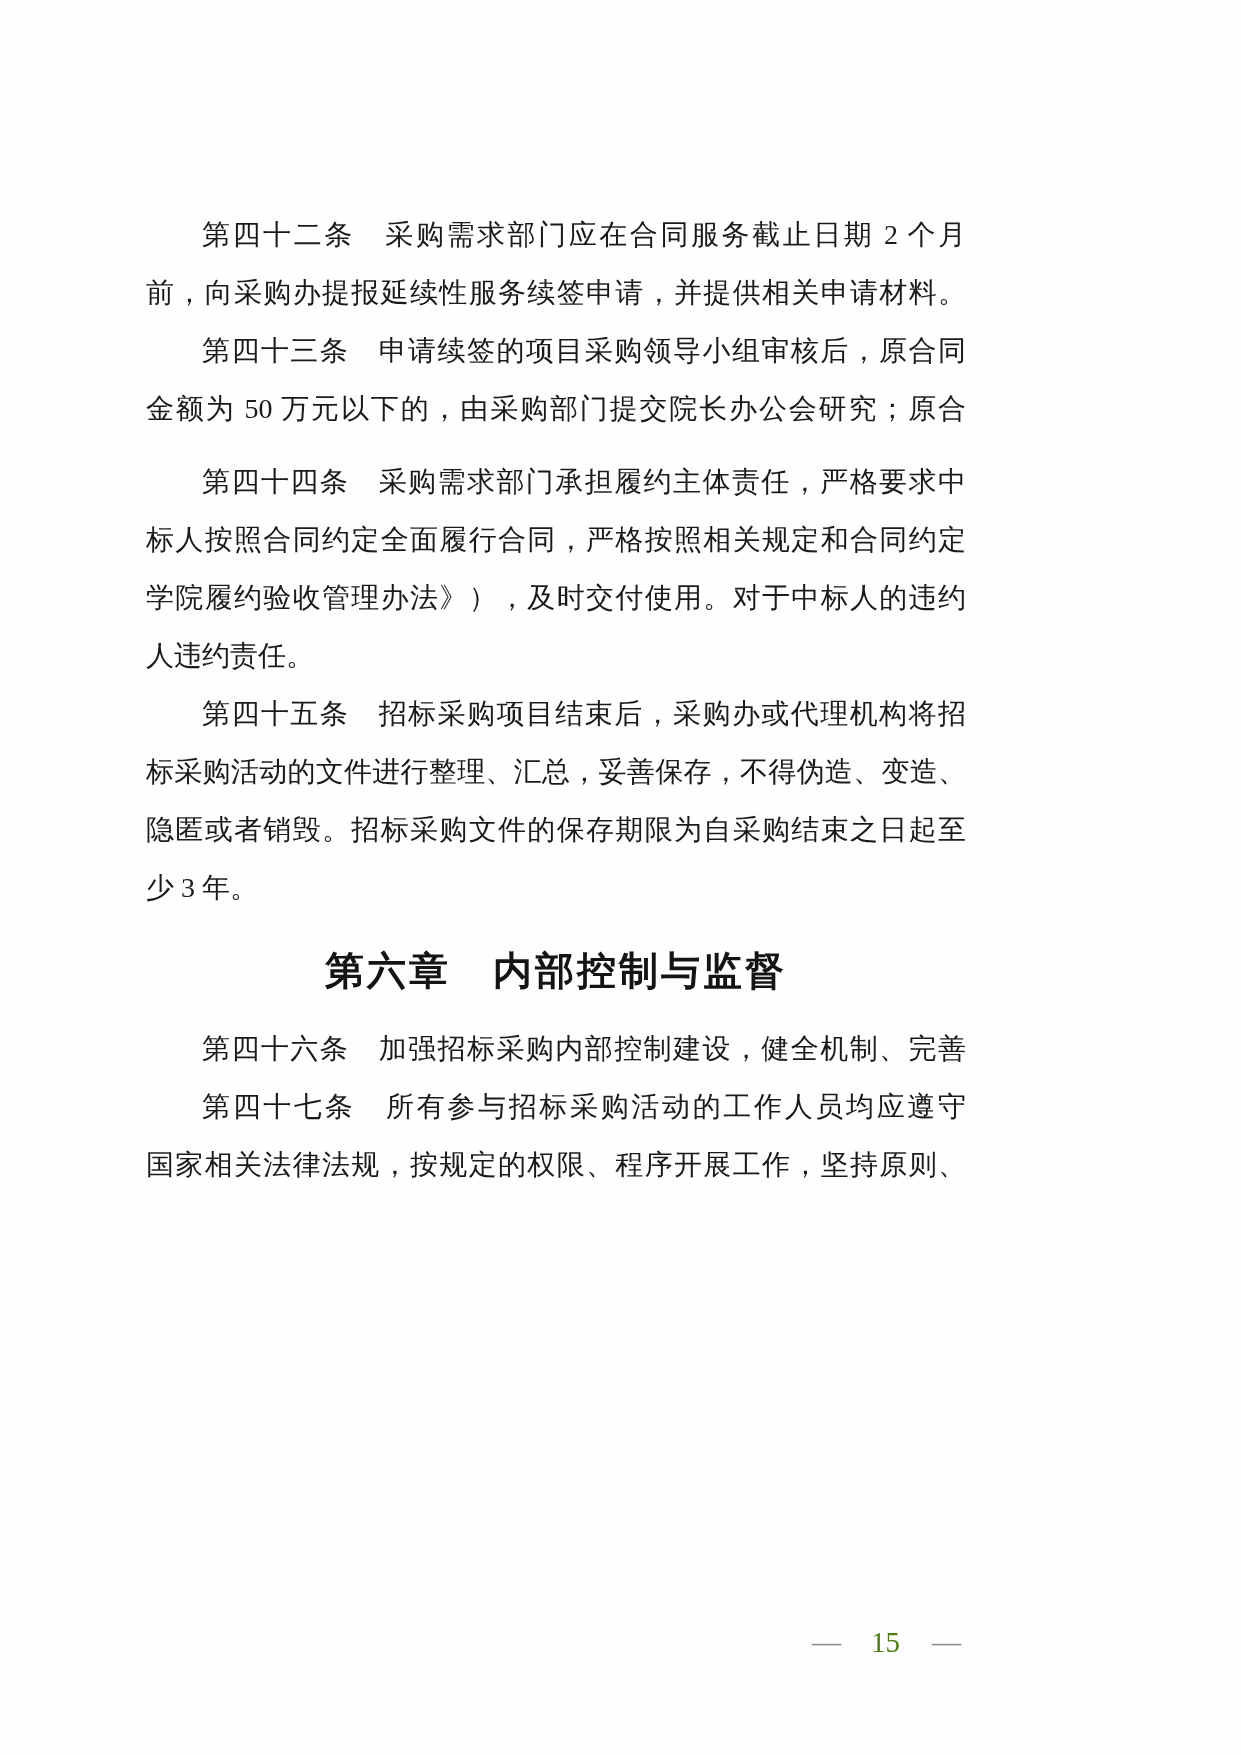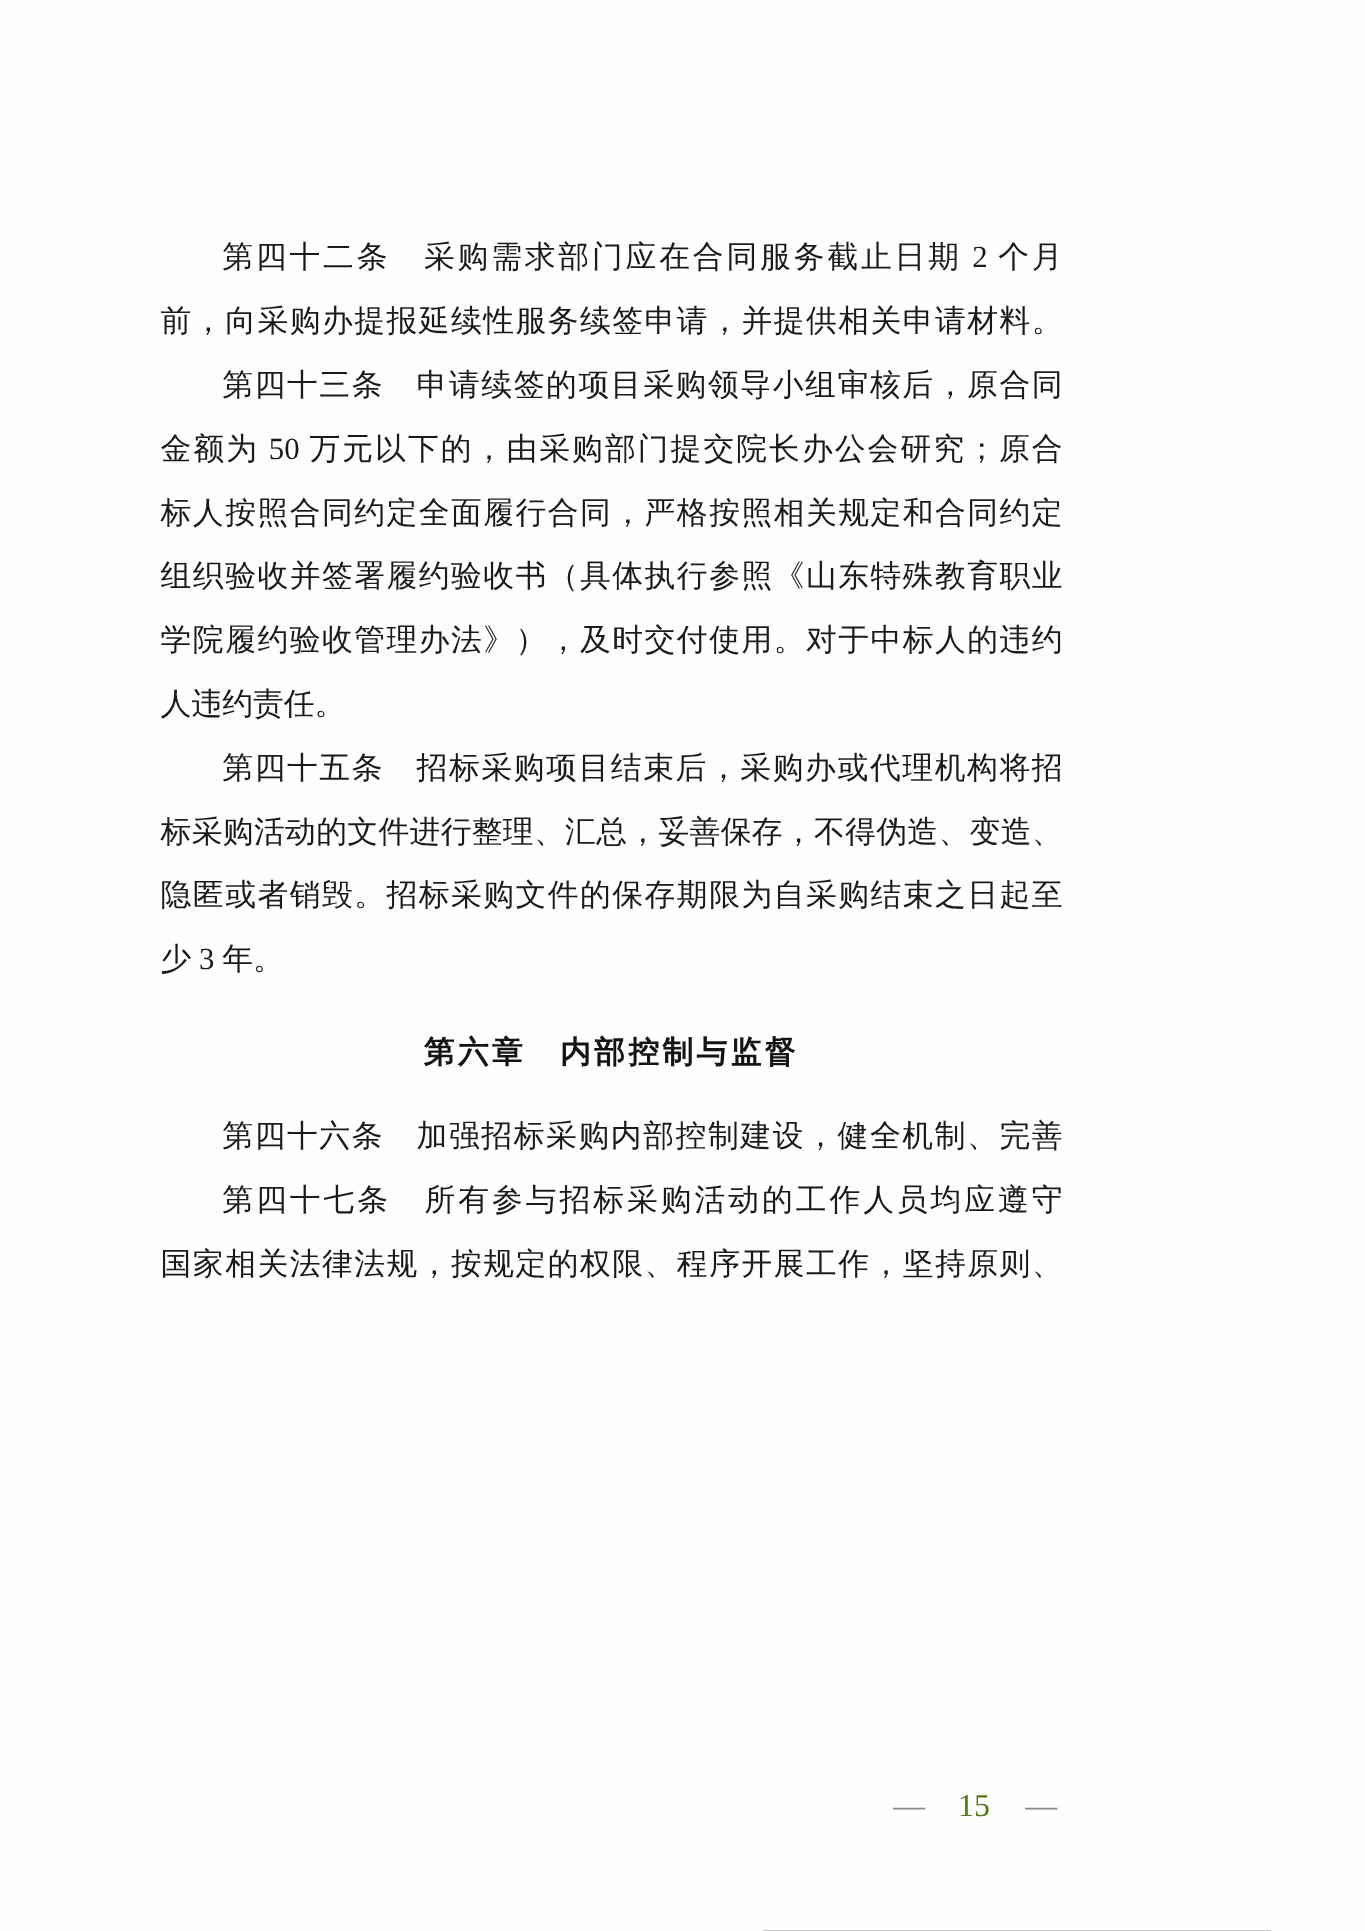--- a/index.html
+++ b/index.html
@@ -38,21 +38,21 @@
   .line.short {
     text-align: left;
     text-align-last: left;
   }
   .line.gap-above {
     margin-top: 15px;
   }
   .chapter-heading {
     font-family: "Liberation Sans", "DejaVu Sans", sans-serif;
     font-weight: bold;
-    font-size: 28px;
+    font-size: 39px;
     line-height: 58px;
     text-align: center;
     letter-spacing: 3px;
     margin: 25px 0 20px 0;
     color: #141414;
   }
   .footer {
     position: absolute;
     top: 1622px;
     left: 812px;
@@ -73,22 +73,22 @@
 </head>
 <body>
 
 <div class="page">
 
   <div class="body-text">
     <p class="line indent">第四十二条　采购需求部门应在合同服务截止日期 2 个月</p>
     <p class="line">前，向采购办提报延续性服务续签申请，并提供相关申请材料。</p>
     <p class="line indent">第四十三条　申请续签的项目采购领导小组审核后，原合同</p>
     <p class="line">金额为 50 万元以下的，由采购部门提交院长办公会研究；原合</p>
+    <p class="line indent gap-above">第四十四条　采购需求部门承担履约主体责任，严格要求中</p>
     <p class="line">标人按照合同约定全面履行合同，严格按照相关规定和合同约定</p>
-    <p class="line">组织验收并签署履约验收书（具体执行参照《山东特殊教育职业</p>
     <p class="line">学院履约验收管理办法》），及时交付使用。对于中标人的违约</p>
     <p class="line short">人违约责任。</p>
     <p class="line indent">第四十五条　招标采购项目结束后，采购办或代理机构将招</p>
     <p class="line">标采购活动的文件进行整理、汇总，妥善保存，不得伪造、变造、</p>
     <p class="line">隐匿或者销毁。招标采购文件的保存期限为自采购结束之日起至</p>
     <p class="line short">少 3 年。</p>
 
     <h2 class="chapter-heading">第六章　内部控制与监督</h2>
 
     <p class="line indent">第四十六条　加强招标采购内部控制建设，健全机制、完善</p>

